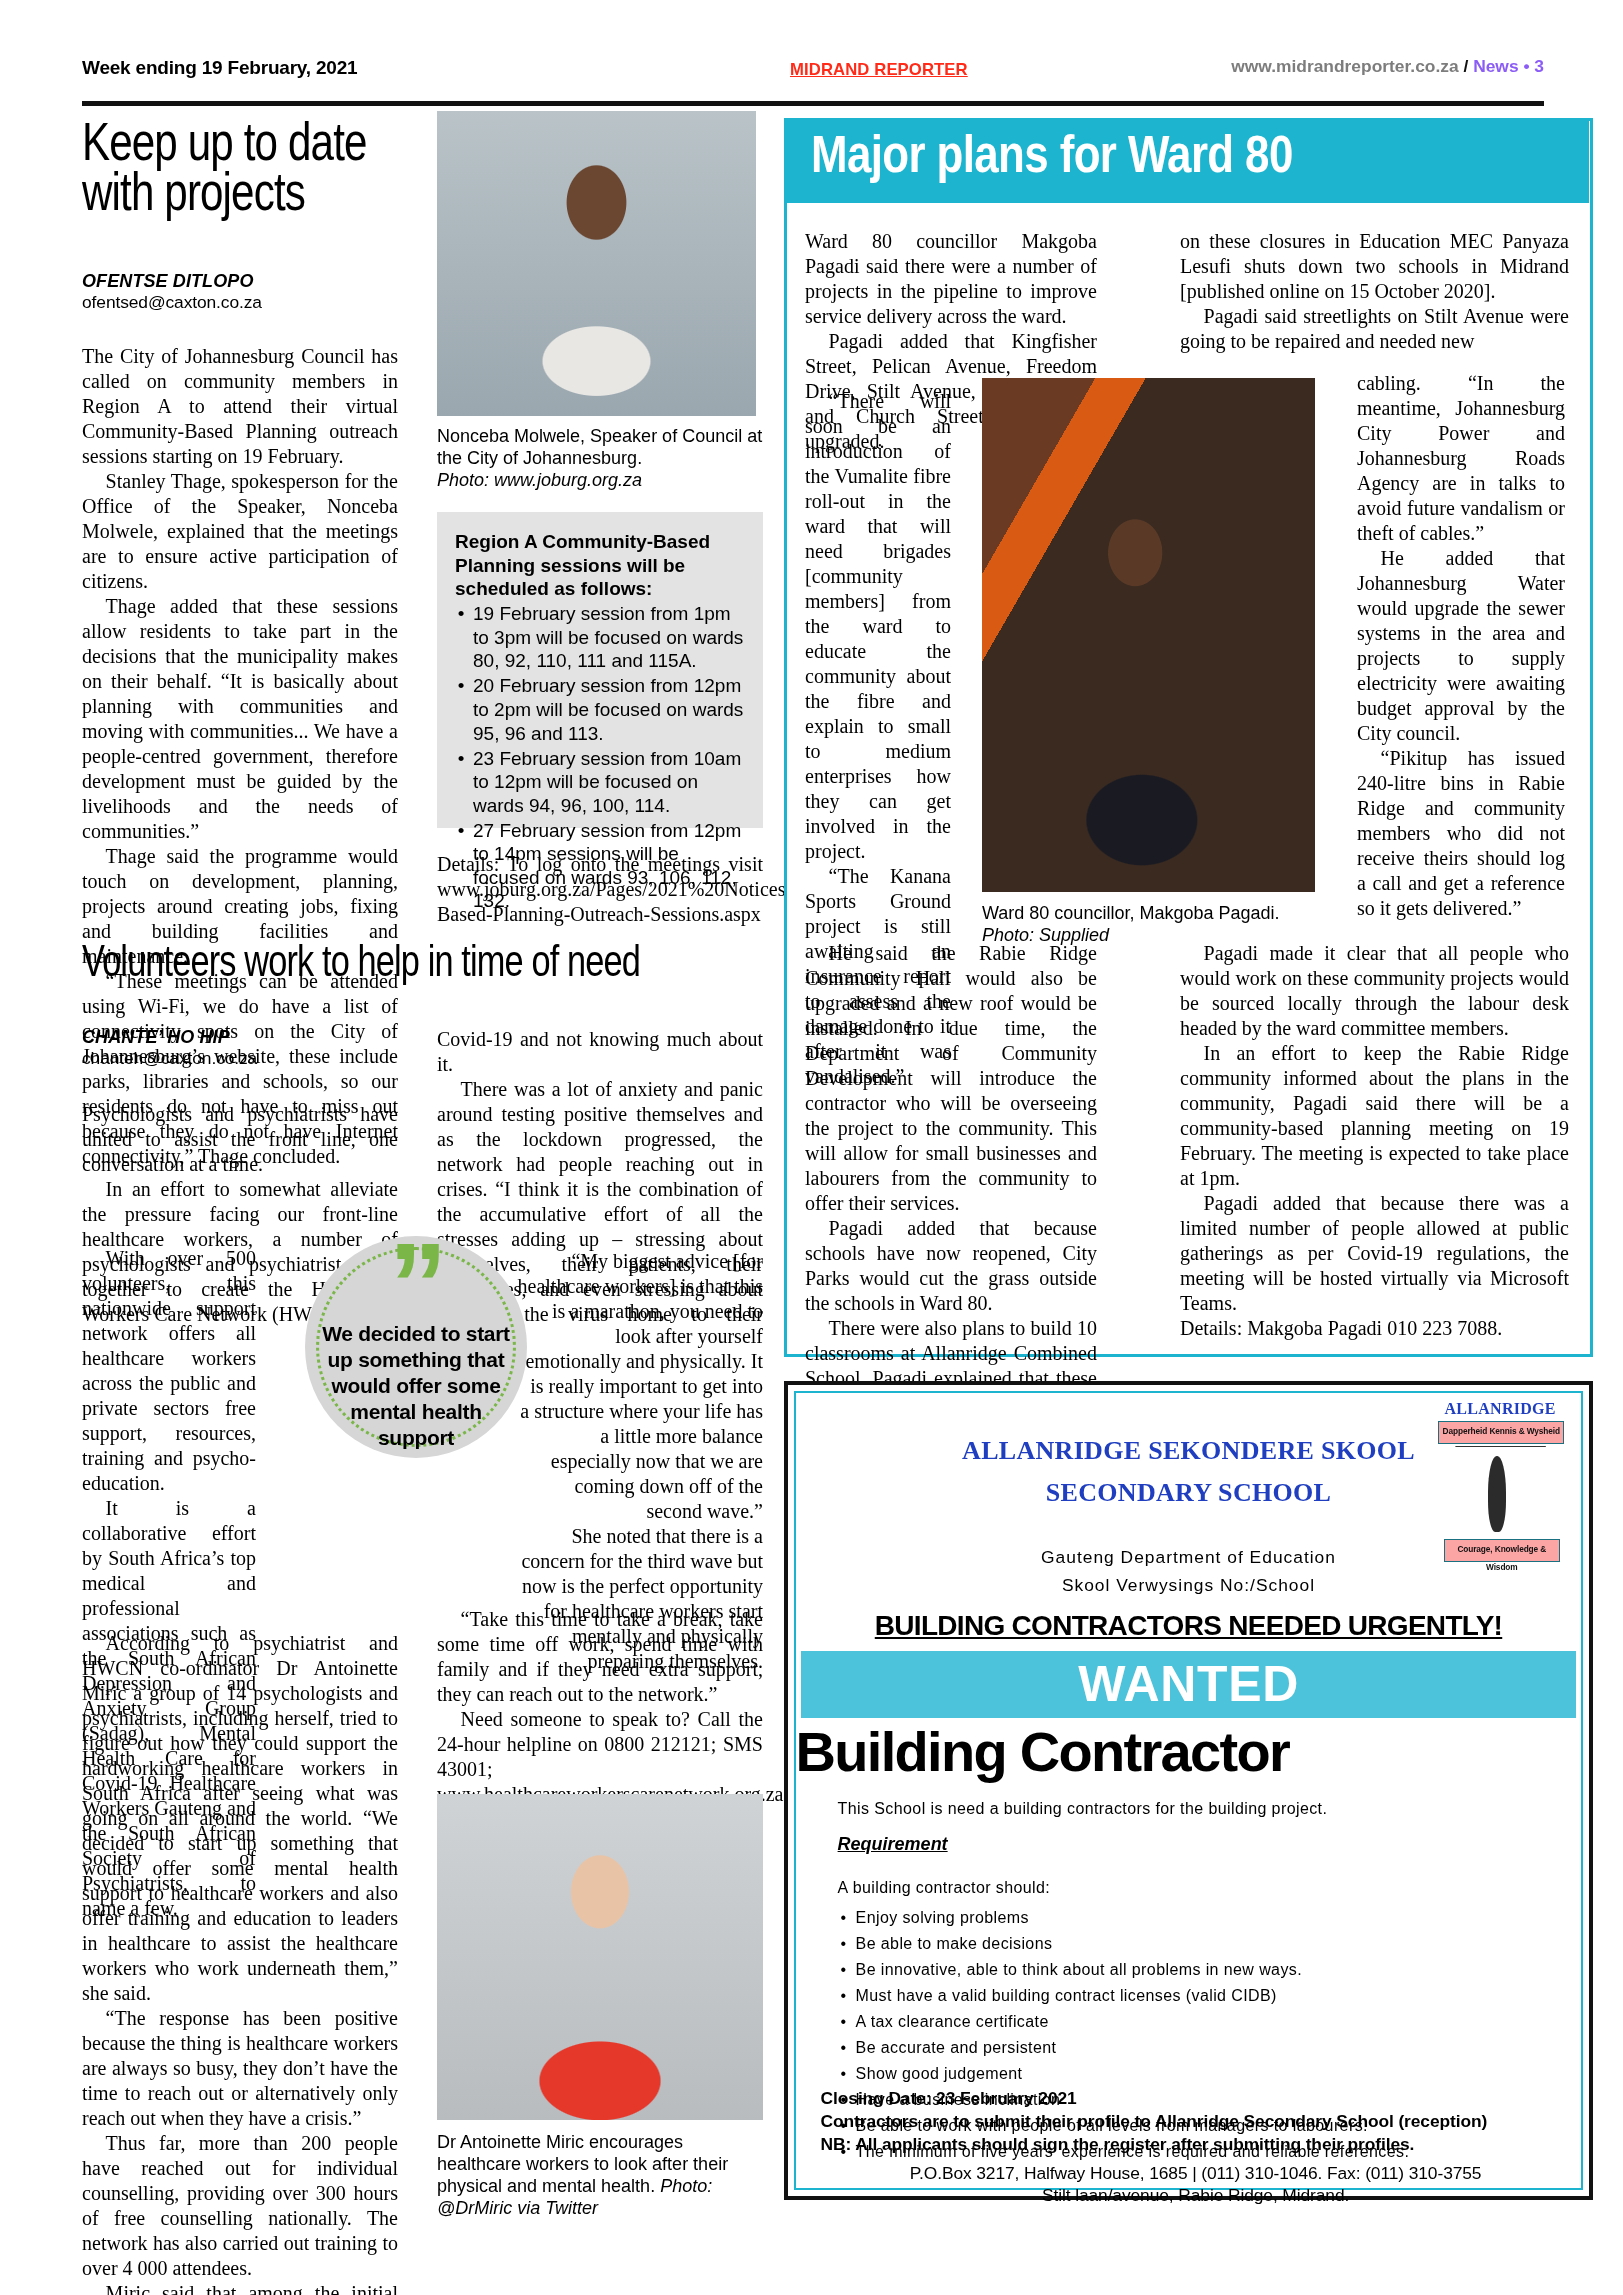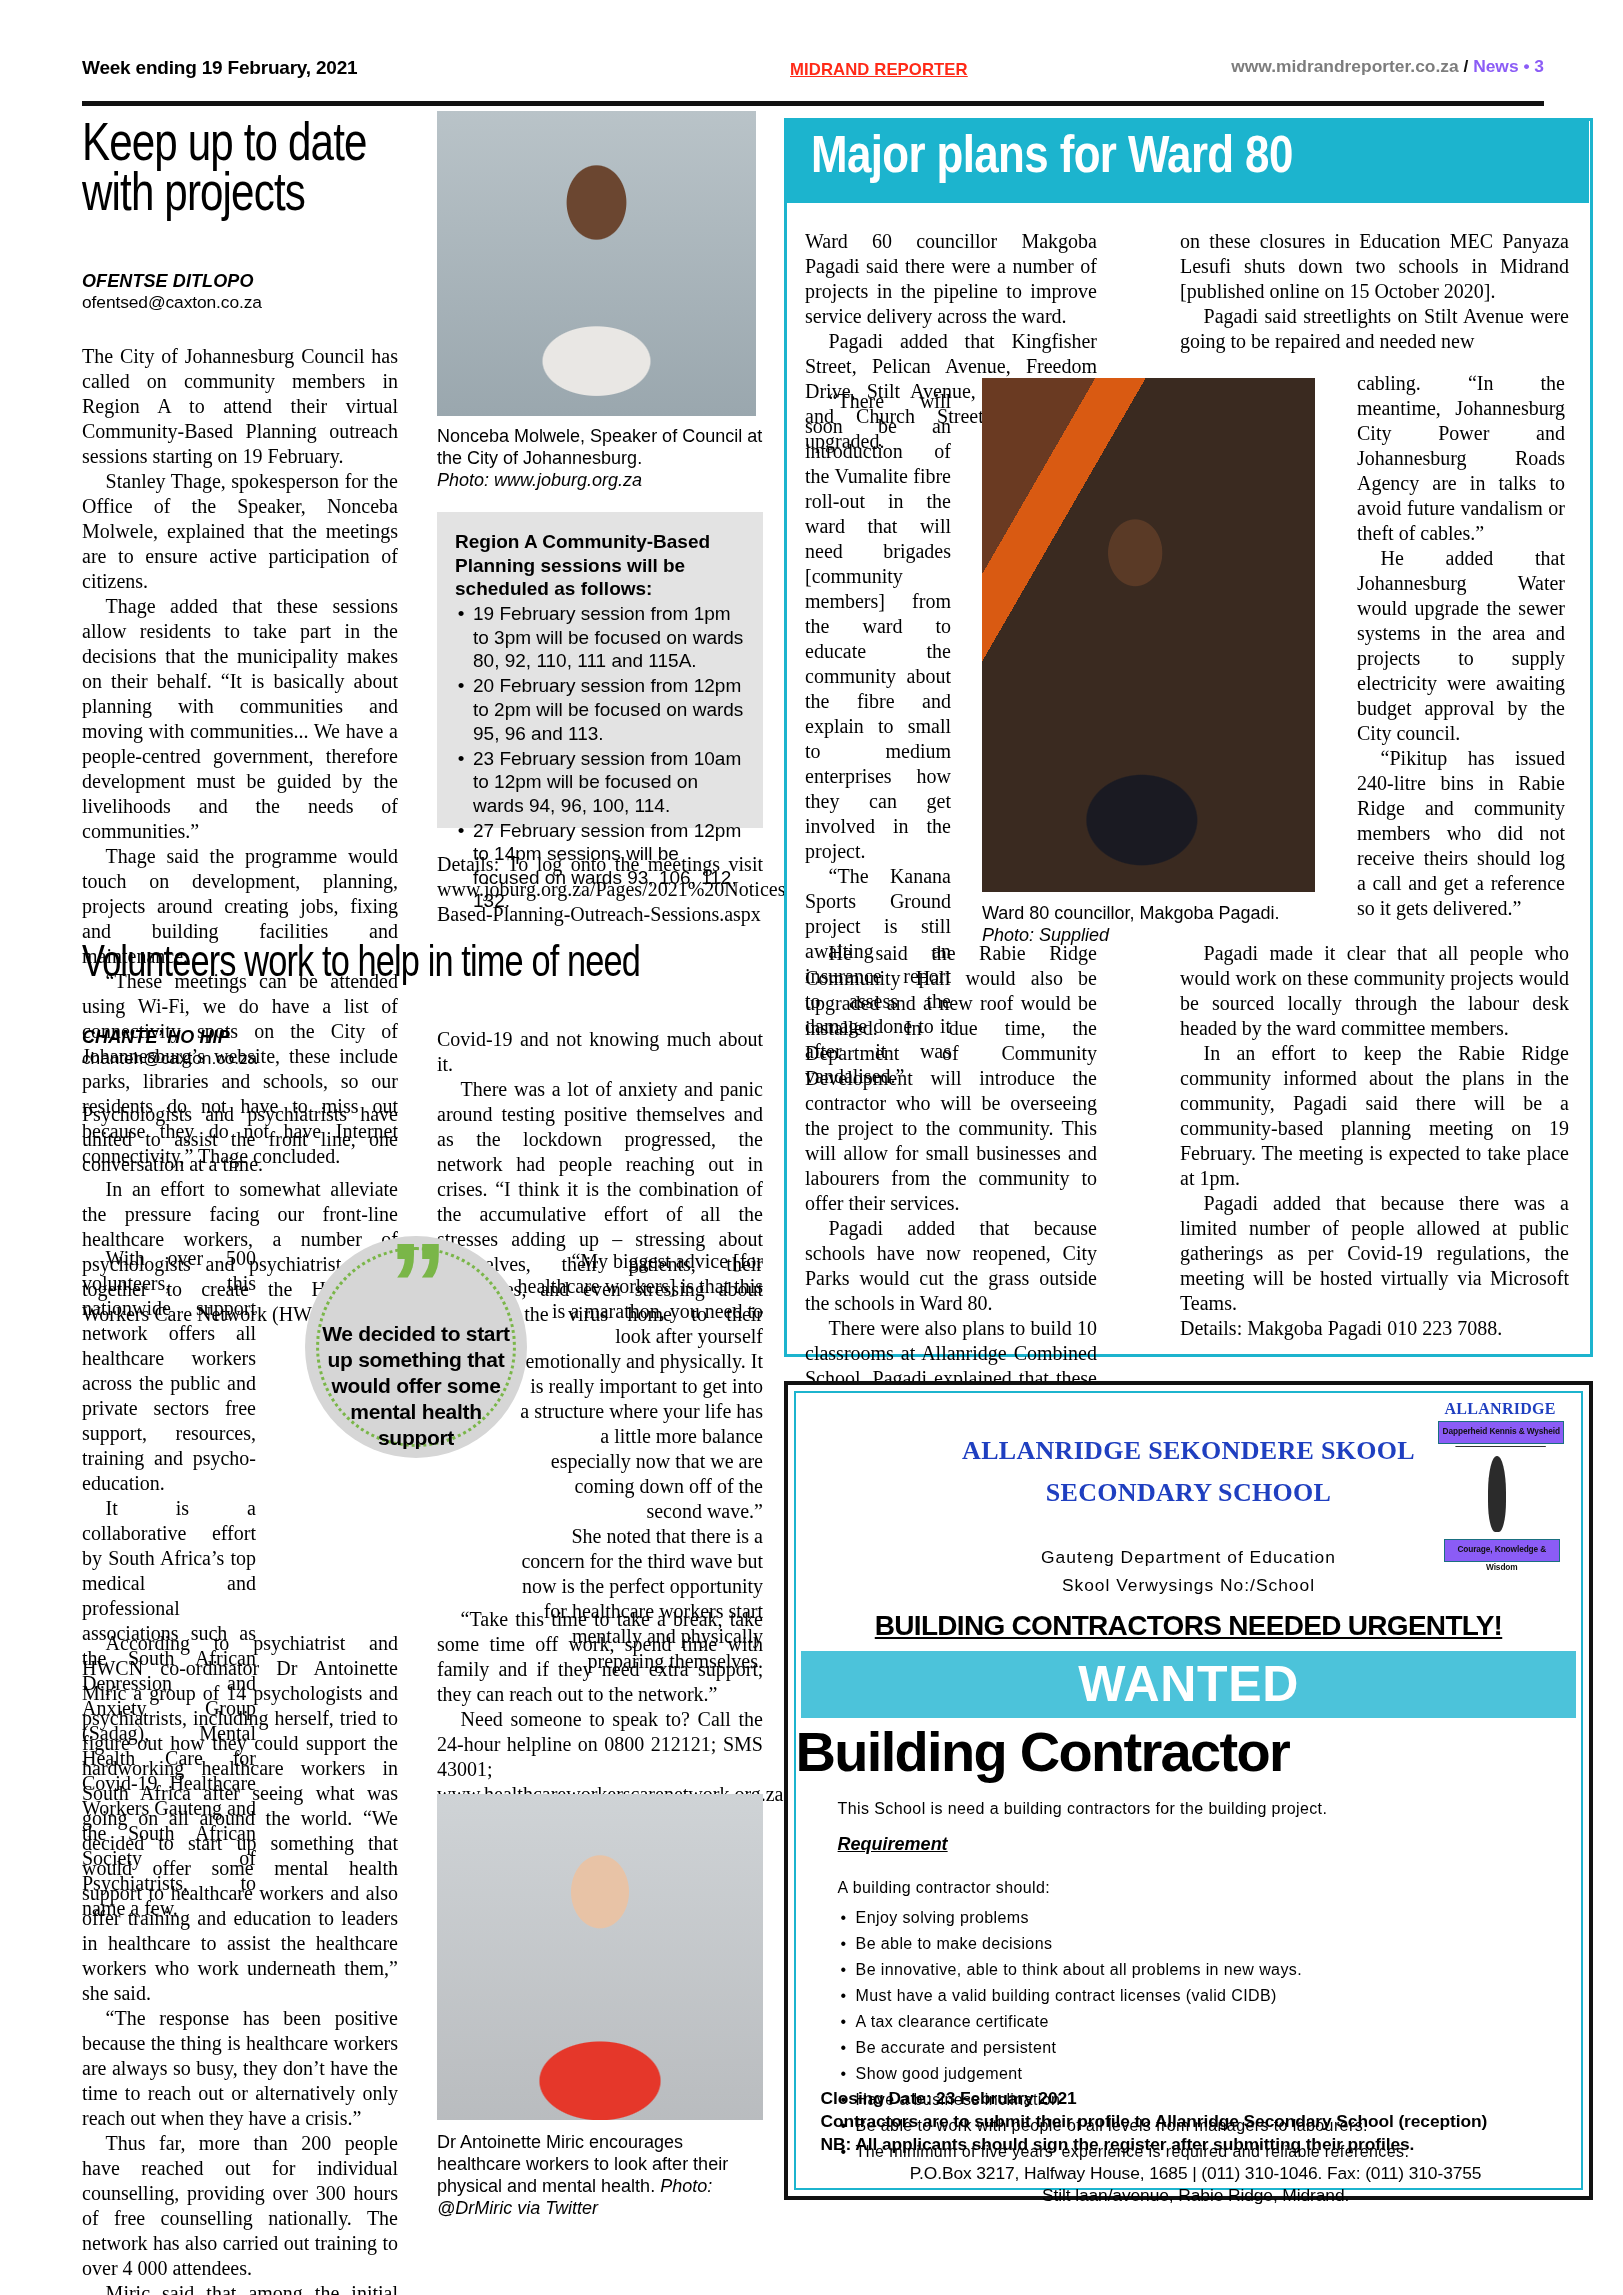--- a/index.html
+++ b/index.html
@@ -70,21 +70,21 @@
   .adlist{list-style:none;margin:0;padding:0;}
   .adlist li{font-family:"Liberation Sans",sans-serif;font-size:16px;letter-spacing:0.4px;line-height:26px;padding-left:18px;position:relative;}
   .adlist li:before{content:"\2022";position:absolute;left:2.8px;top:0;}
   .adbold{font-family:"Liberation Sans",sans-serif;font-weight:bold;font-size:17.4px;line-height:23px;letter-spacing:-0.1px;}
   .adfoot{font-family:"Liberation Sans",sans-serif;font-size:17.4px;line-height:23.6px;text-align:center;letter-spacing:-0.1px;}
 
   
   .logo{position:absolute;}
   .logo .lg-name{position:absolute;left:0;top:0;width:100%;text-align:center;color:#1f3fc0;
      font-family:"Liberation Serif",serif;font-weight:bold;font-size:16px;letter-spacing:0.3px;}
-  .logo .lg-ribbon{position:absolute;background:#8b5cf6;border:1.4px solid #1a6f80;}
+  .logo .lg-ribbon{position:absolute;background:#fca5a5;border:1.4px solid #1a6f80;}
   .logo .lg-ribbon span{display:block;text-align:center;font-family:"Liberation Sans",sans-serif;
      font-weight:bold;font-size:8.3px;color:#111;line-height:18px;letter-spacing:-0.1px;}
   .logo .lg-shield{position:absolute;border:1.4px solid #333;background:#fff;}
   .lg-bird{position:absolute;background:#2b2b2b;border-radius:48% 48% 40% 40%;}
 
   
   .ph-molwele{background:
       radial-gradient(ellipse 49px 61px at 50% 30%, #6b4630 0 60%, rgba(0,0,0,0) 62%),
       radial-gradient(ellipse 76px 49px at 50% 82%, #e9e7e4 0 70%, rgba(0,0,0,0) 72%),
       linear-gradient(#b9c3c8,#9aa7ae);}
@@ -144,21 +144,21 @@
   <div class="col body" style="left:437px;top:852px;width:326px;">
     <p class="noind">Details: To log onto the meetings visit www.joburg.org.za/Pages/2021%20Notices/February/Community-Based-Planning-Outreach-Sessions.aspx</p>
   </div>
 
   <div class="wardbox" style="left:784px;top:118px;width:809px;height:1239px;">
     <div class="wardhead" style="left:0px;top:0px;width:802px;height:82px;">
       <span>Major plans for Ward 80</span>
     </div>
   </div>
   <div class="col body" style="left:805px;top:229px;width:292px;">
-    <p class="first">Ward 60 councillor Makgoba Pagadi said there were a number of projects in the pipeline to improve service delivery across the ward.</p>
+    <p class="first">Ward 80 councillor Makgoba Pagadi said there were a number of projects in the pipeline to improve service delivery across the ward.</p>
     <p>Pagadi added that Kingfisher Street, Pelican Avenue, Freedom Drive, Stilt Avenue, Lerato Street and Church Street would be upgraded.</p>
   </div>
   <div class="col body" style="left:805px;top:389px;width:146px;">
     <p>“There will soon be an introduction of the Vumalite fibre roll-out in the ward that will need brigades [community members] from the ward to educate the community about the fibre and explain to small to medium enterprises how they can get involved in the project.</p>
     <p>“The Kanana Sports Ground project is still awaiting an insurance report to assess the damage done to it after it was vandalised.”</p>
   </div>
   <div class="col body" style="left:805px;top:941px;width:292px;">
     <p>He said the Rabie Ridge Community Hall would also be upgraded and a new roof would be installed. In due time, the Department of Community Development will introduce the contractor who will be overseeing the project to the community. This will allow for small businesses and labourers from the community to offer their services.</p>
     <p>Pagadi added that because schools have now reopened, City Parks would cut the grass outside the schools in Ward 80.</p>
     <p>There were also plans to build 10 classrooms at Allanridge Combined School. Pagadi explained that these classrooms were being built to accommodate learners who had attended illegal private schools which were shut down last year in Ivory Park by the Gauteng Department of Education. The Midrand Reporter reported</p>

